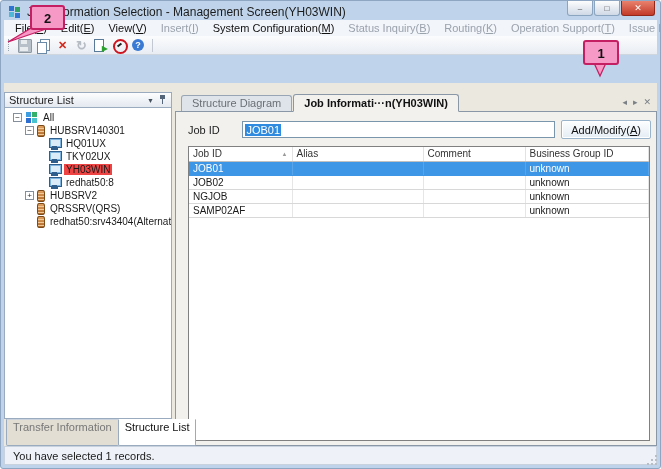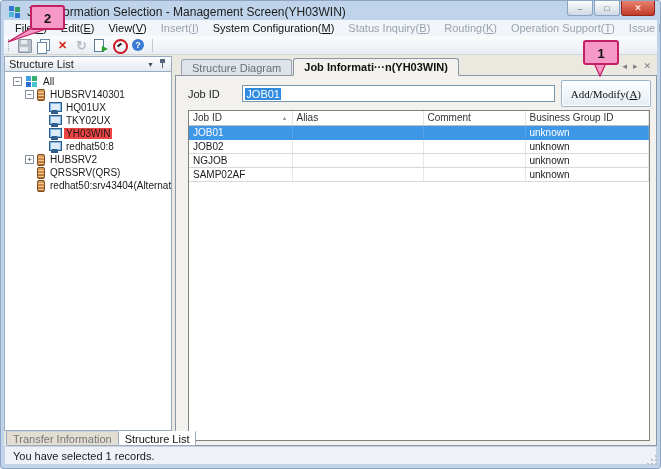--- a/index.html
+++ b/index.html
@@ -37,21 +37,21 @@
   .icon-copy::after { content:""; position:absolute; left:1px; top:4px; width:8px; height:10px; background:#fff; border:1px solid #6b8aa8; }
   .icon-delete::before { content:"\2715"; color:#d5281c; font-weight:bold; font-size:11px; }
   .icon-refresh::before { content:"\21BB"; color:#b6bcc4; font-weight:bold; font-size:13px; }
   .icon-execute::before { content:""; position:absolute; left:1px; top:1px; width:8px; height:11px; background:#fff; border:1px solid #5a7a9a; }
   .icon-execute::after { content:"\25B6"; position:absolute; right:0px; bottom:0px; color:#2ca02c; font-size:8px; }
   .icon-schedule::before { content:""; position:absolute; left:1px; top:1px; width:11px; height:11px; border:2px solid #cf1420; border-radius:50%; }
   .icon-schedule::after { content:""; position:absolute; left:5px; top:6px; width:5px; height:2px; background:#222; transform:rotate(-40deg); }
   .icon-help::before { content:"?"; position:absolute; left:1px; top:1px; width:12px; height:12px; background:#3a7ad4; border-radius:50%; color:#fff; font-weight:bold; font-size:9px; display:flex; align-items:center; justify-content:center; }
 
   
-  .main { flex:1; display:flex; gap:3px; background:#ebe8e0; padding-top:1px; min-height:0; }
+  .main { flex:1; display:flex; gap:3px; background:#ebe8e0; padding-top:9px; min-height:0;margin-top:28px; }
 
   
   .left-panel { width:168px; display:flex; flex-direction:column; min-height:0; }
   .lp-header { height:16px; background:linear-gradient(#fcfdfe,#e4e9f0); border:1px solid #9aabbf; display:flex; align-items:center; gap:5px; padding:0 4px; }
   .lp-header-title { flex:1; color:#222; }
   .chevron-glyph { font-size:7px; color:#44505c; }
   .pin-icon { position:relative; width:8px; height:11px; }
   .pin-icon::before { content:""; position:absolute; left:1px; top:0; width:5px; height:4px; background:#55657a; }
   .pin-icon::after { content:""; position:absolute; left:3px; top:4px; width:1px; height:5px; background:#55657a; }
   .lp-tree { flex:1; background:#fff; border:1px solid #9aabbf; border-top:none; overflow:hidden; padding-top:3px; font-size:10px; }
@@ -61,37 +61,37 @@
   .tree-icon { margin-right:3px; flex:0 0 auto; }
   .icon-all { position:relative; width:13px; height:13px; }
   .icon-all::before { content:""; position:absolute; left:1px; top:1px; width:5px; height:5px; background:#3f9ee0; box-shadow:6px 0 0 #35b06a, 0 6px 0 #2e6ed0, 6px 6px 0 #49c4cf; }
   .icon-server { position:relative; width:8px; height:12px; background:linear-gradient(#e0a060,#b06a28); border:1px solid #7a4a18; border-radius:2px/3px; }
   .icon-server::before { content:""; position:absolute; left:0; right:0; top:2px; height:1px; background:#f2c896; box-shadow:0 3px 0 #f2c896, 0 6px 0 #f2c896; }
   .icon-host { position:relative; width:12px; height:12px; }
   .icon-host::before { content:""; position:absolute; left:0; top:0; width:11px; height:8px; background:#dcebf8; border:1px solid #2f5d8c; box-shadow:inset 0 0 0 1px #7db4e0; }
   .icon-host::after { content:""; position:absolute; left:3px; top:8px; width:5px; height:2px; background:#2f5d8c; box-shadow:-1px 2px 0 0 #2f5d8c, 1px 2px 0 0 #2f5d8c; }
   .tree-label { padding:0 2px; }
   .tree-row.selected .tree-label { background:#ef4444; }
-  .lp-tabs { height:15px; display:flex; padding-left:2px; }
+  .lp-tabs { height:27px; display:flex; padding-left:2px; }
   .lp-tab { padding:1px 6px 0; border:1px solid #9aabbf; border-top:1px solid #c9d2dd; background:#e2ded4; color:#777; border-radius:0 0 2px 2px; margin-right:-1px; white-space:nowrap; }
   .lp-tab.active { background:#fff; color:#111; border-top-color:#fff; position:relative; z-index:1; }
 
   
   .right-pane { flex:1; display:flex; flex-direction:column; min-width:0; min-height:0; }
   .tabstrip { height:19px; display:flex; align-items:flex-end; padding-left:6px; }
   .tab { height:16px; display:flex; align-items:center; padding:0 10px; color:#6a6f75; background:#dfe4ea; border:1px solid #98a5b4; border-bottom:none; border-radius:3px 3px 0 0; margin-right:1px; white-space:nowrap; }
   .tab.active { height:18px; background:#f2f1ee; border-color:#8a97a6; color:#111; font-weight:bold; position:relative; z-index:2; margin-bottom:-1px; border-bottom:1px solid #f2f1ee; }
   .tab-nav { margin-left:auto; display:flex; align-items:center; gap:6px; padding:0 6px 4px 0; color:#7a8086; font-size:9px; }
   .tab-nav span { line-height:1; }
   .pane-body { flex:1; background:#f2f1ee; border:1px solid #8a97a6; display:flex; flex-direction:column; padding:8px 5px 4px 12px; min-height:0; }
   .form-row { display:flex; align-items:center; height:19px; }
   .job-id-label { width:55px; color:#222; }
   .job-id-input { width:316px; height:17px; background:#fff; border:1px solid #7a96ad; display:flex; align-items:center; padding:0 2px; overflow:hidden; }
   .selected-text { background:#2f8be0; color:#fff; padding:0 1px; }
-  .add-btn { margin-left:6px; height:27px; padding:0 9px; background:linear-gradient(#fdfefe,#e4edf5); border:1px solid #9ab4cc; border-radius:2px; box-shadow:inset 0 0 0 1px #ffffff; color:#111; font-size:11px; font-family:Liberation Serif, serif; }
+  .add-btn { margin-left:6px; height:19px; padding:0 9px; background:linear-gradient(#fdfefe,#e4edf5); border:1px solid #9ab4cc; border-radius:2px; box-shadow:inset 0 0 0 1px #ffffff; color:#111; font-size:11px; font-family:Liberation Sans, sans-serif; }
   .add-btn u { text-decoration:underline; }
   .records-box { margin-top:12px; width:78px; height:17px; border:1px solid #a8a8a8; background:#f7f7f7; display:flex; align-items:center; justify-content:center; color:#222; }
   .table-wrap { flex:1; margin-top:7px; margin-right:1px; background:#fff; border:1px solid #808080; overflow:hidden; }
   table.jobs { border-collapse:collapse; width:100%; table-layout:fixed; font-size:10px; }
   table.jobs th { height:14px; font-weight:normal; text-align:left; padding:0 4px; color:#333; border-right:1px solid #e2e2e2; border-bottom:1px solid #c0c0c0; position:relative; white-space:nowrap; overflow:hidden; }
   .sort-icon { position:absolute; right:4px; top:4px; font-size:6px; color:#9a9a9a; }
   table.jobs td { height:14px; padding:0 4px; color:#1a1a1a; border-right:1px solid #e6e6e6; border-bottom:1px solid #d8d8d8; white-space:nowrap; overflow:hidden; }
   table.jobs tr.selected td { background:#3e96e6; color:#fff; border-right-color:#58a4ea; border-bottom-color:#3e96e6; }
 
   
@@ -218,21 +218,21 @@
           </div>
         </div>
       <div class="lp-tabs">
           <div class="lp-tab">Transfer Information</div>
           <div class="lp-tab active">Structure List</div>
         </div>
     </div>
 
     <div class="right-pane">
       <div class="tabstrip">
-        <span class="tabs-holder" style="display:flex;align-items:flex-end;">
+        <span class="tabs-holder" style="display:flex;align-items:center;">
             <div class="tab">Structure Diagram</div>
             <div class="tab active">Job Informati···n(YH03WIN)</div>
           </span>
         <span class="tab-nav">
             <span>◂</span>
             <span>▸</span>
             <span>✕</span>
           </span>
       </div>
       <div class="pane-body">

